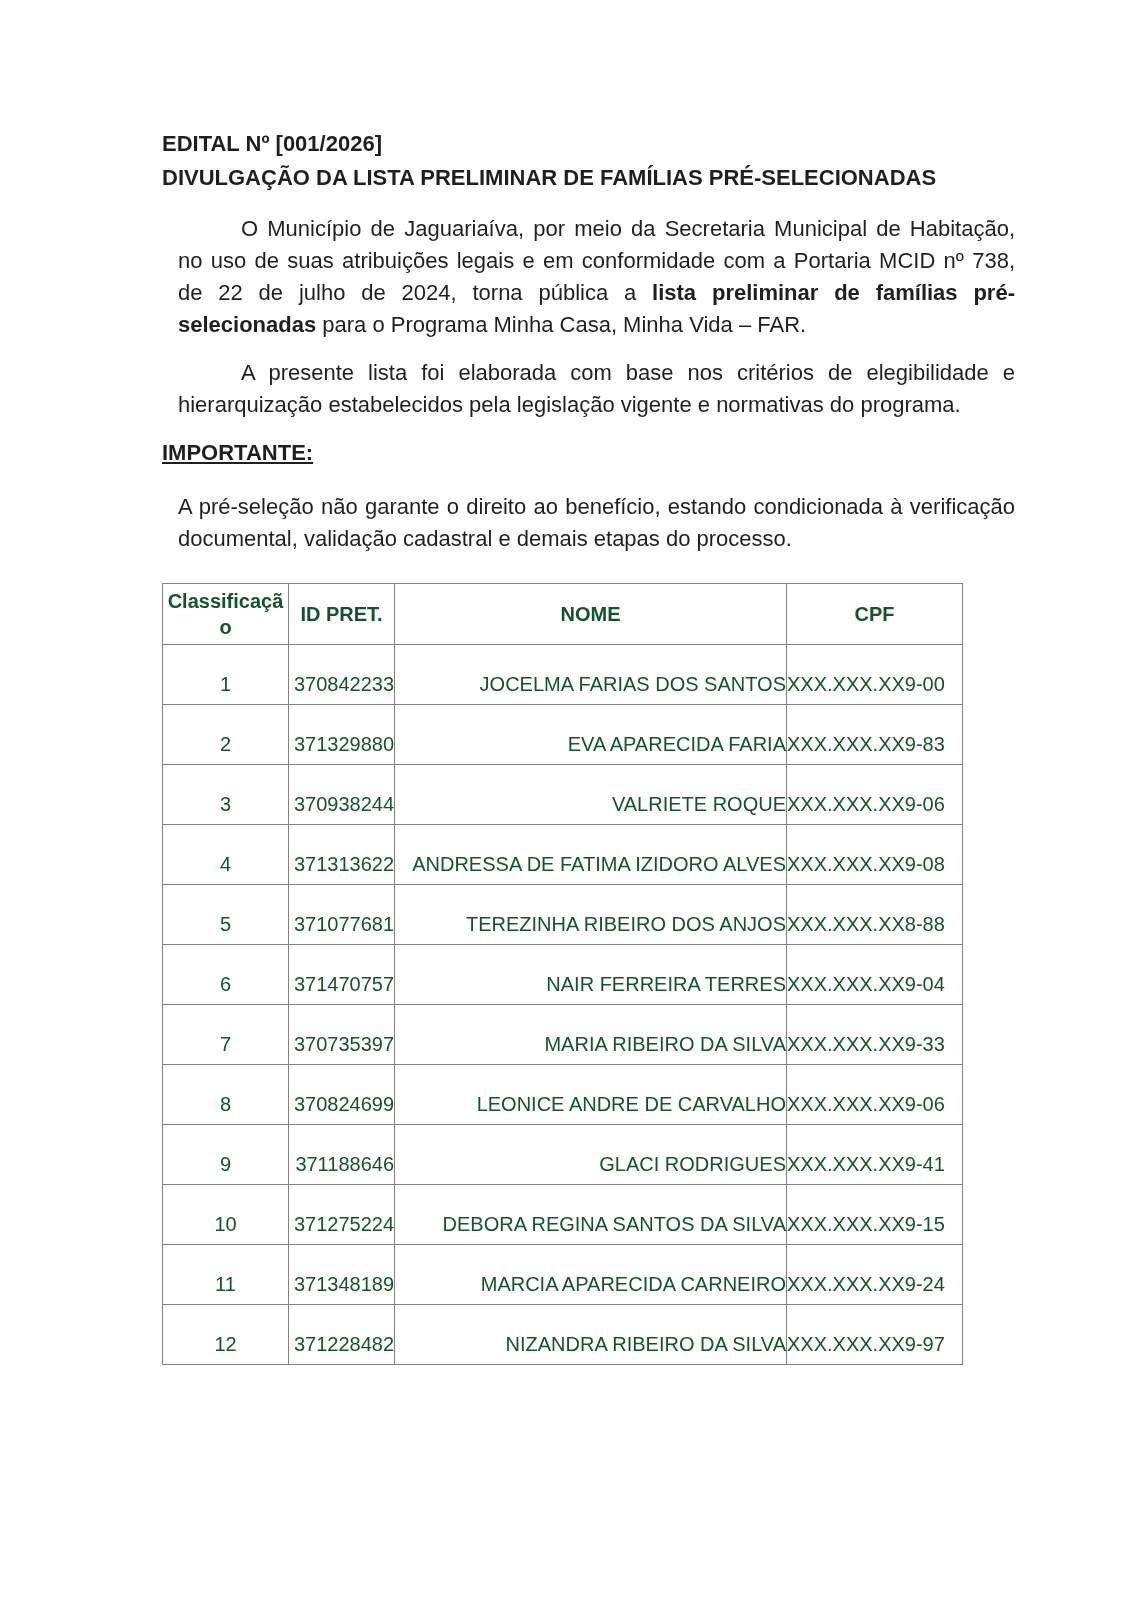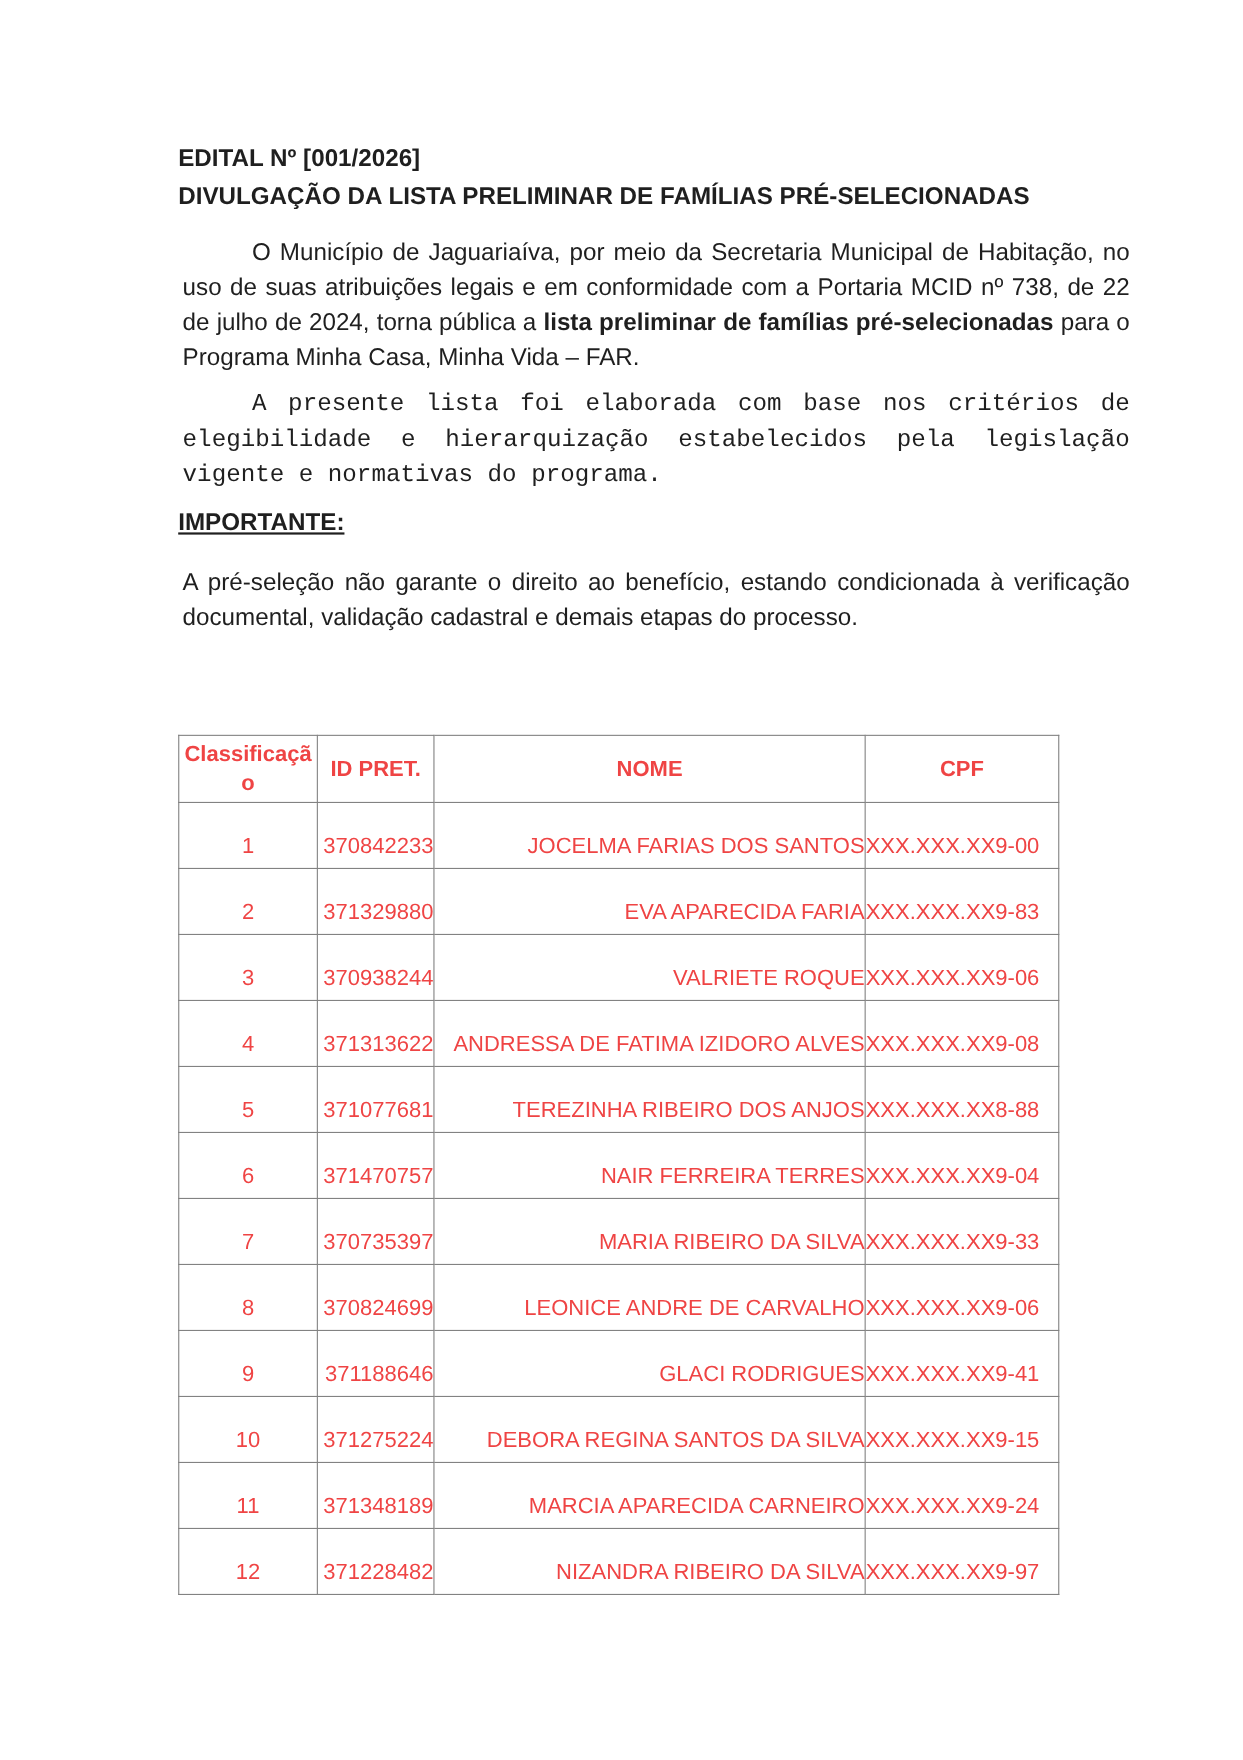--- a/index.html
+++ b/index.html
@@ -21,42 +21,42 @@
   .doc-title-line {
     font-weight: bold;
     font-size: 22px;
     line-height: 34px;
     white-space: nowrap;
   }
   .para {
     font-size: 22px;
     line-height: 32px;
     text-align: justify;
-    margin: 4px;
+    margin: 16px;
   }
   .para.indent { text-indent: 63px; }
   .p-intro    { margin-top: 18px; }
-  .p-criteria { margin-top: 11px; font-family: Liberation Mono, monospace; }
+  .p-criteria { margin-top: 11px; }
   .imp-head {
     margin-top: 11px;
     font-weight: bold;
     font-size: 22px;
     line-height: 32px;
     text-decoration: underline;
   }
   .p-important { margin-top: 0; }
 
   table.presel {
     border-collapse: collapse;
     table-layout: fixed;
     width: 800px;
-    margin-top: 91px;
+    margin-top: 28px;
     font-size: 20px;
     line-height: 26px;
-    color: #ef4444;
+    color: #14532d;
   }
   table.presel th,
   table.presel td {
     border: 1.5px solid #828282;
     box-sizing: content-box;
   }
   table.presel th {
     font-weight: bold;
     text-align: center;
     vertical-align: middle;

